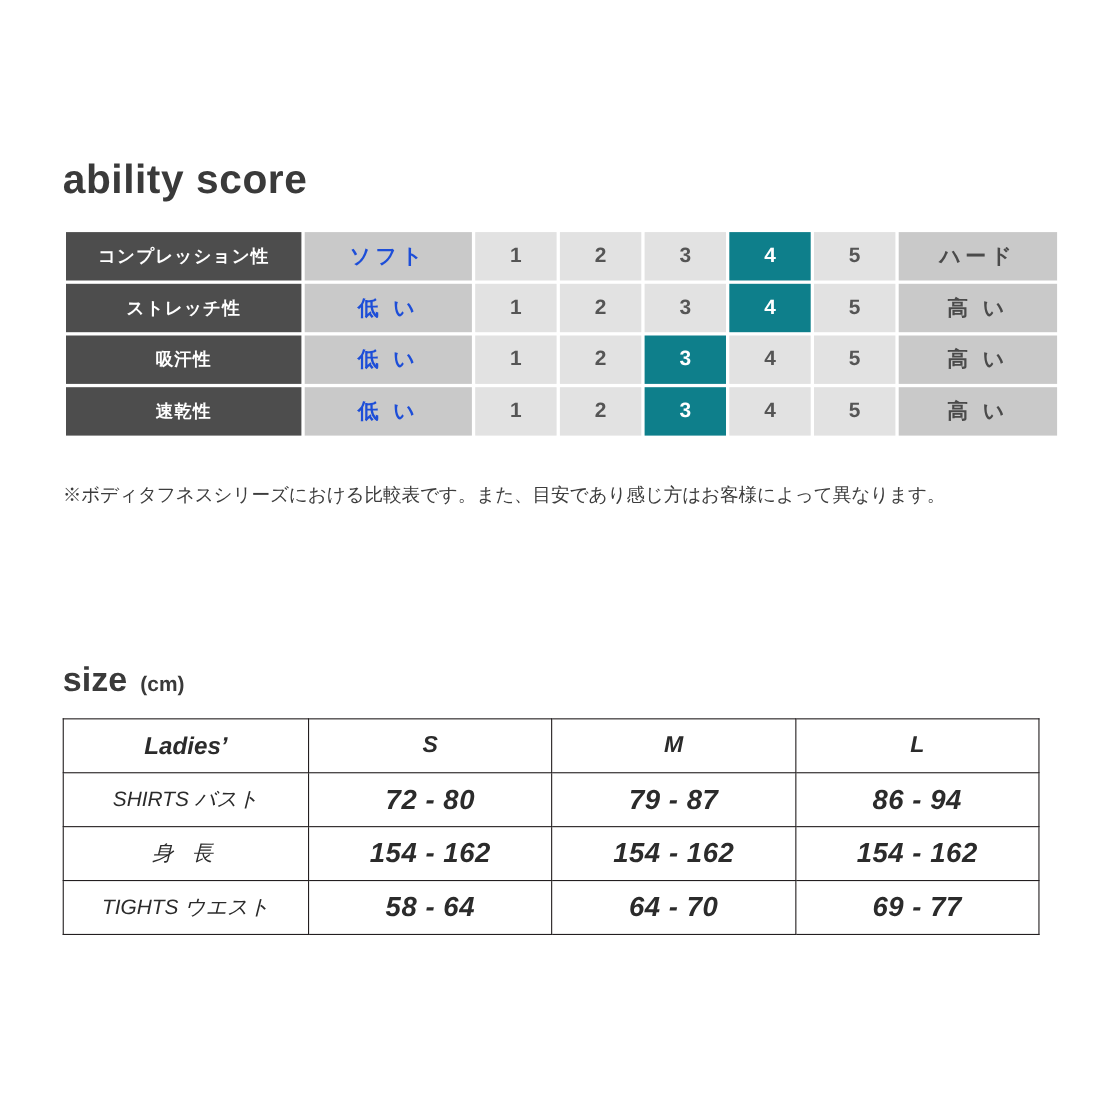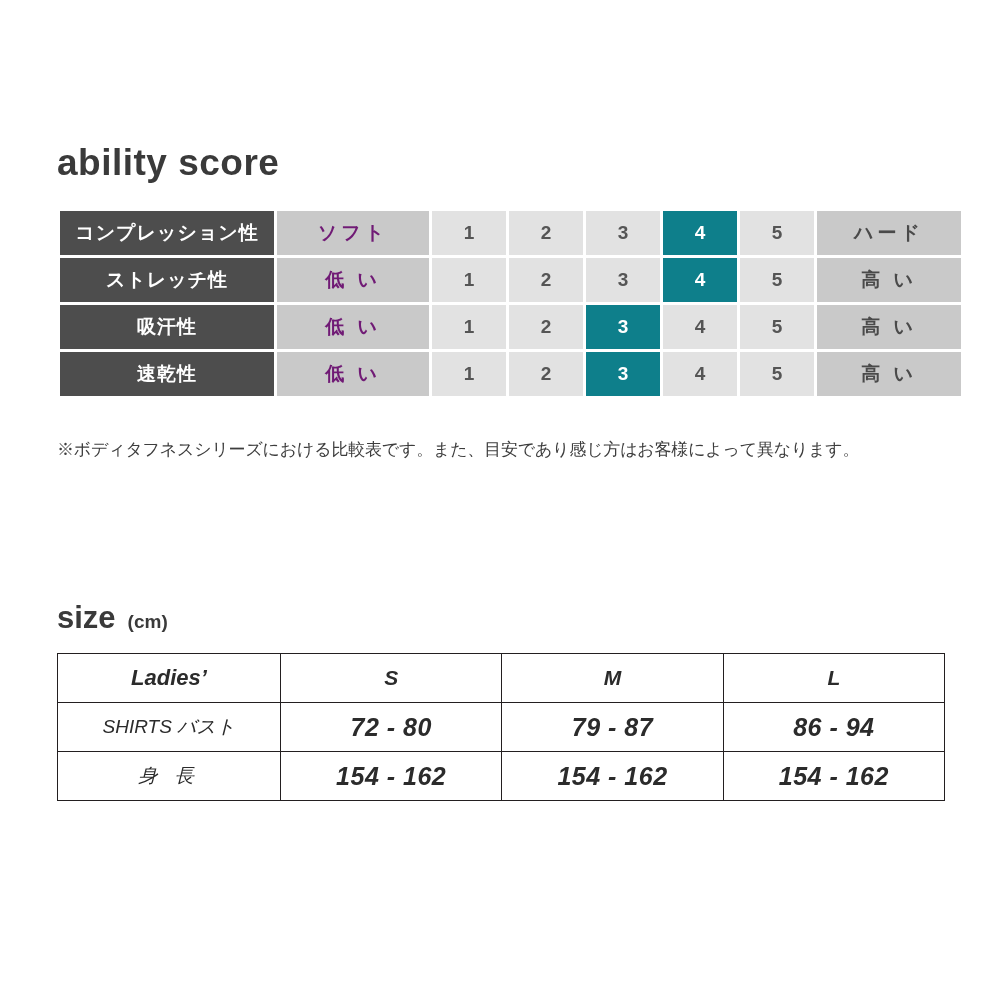--- a/index.html
+++ b/index.html
@@ -48,27 +48,27 @@
     vertical-align: middle;
     font-size: 19px;
     font-weight: bold;
     color: #555555;
     background: #e2e2e2;
     padding: 0;
   }
   .ability-table td.label {
     background: #4d4d4d;
     color: #ffffff;
-    font-size: 19px;
+    font-size: 16px;
     width: 214px;
     letter-spacing: 1px;
   }
   .ability-table td.low {
     background: #c9c9c9;
-    color: #701a75;
+    color: #1d4ed8;
     width: 152px;
     letter-spacing: 4px;
   }
   .ability-table td.high {
     background: #c9c9c9;
     color: #4a4a4a;
     width: 144px;
     letter-spacing: 4px;
   }
   .ability-table td.num {
@@ -218,16 +218,22 @@
         <td class="val">72 - 80</td>
         <td class="val">79 - 87</td>
         <td class="val">86 - 94</td>
       </tr>
       <tr>
         <td class="rowhead spaced">身 長</td>
         <td class="val">154 - 162</td>
         <td class="val">154 - 162</td>
         <td class="val">154 - 162</td>
       </tr>
+      <tr>
+        <td class="rowhead">TIGHTS ウエスト</td>
+        <td class="val">58 - 64</td>
+        <td class="val">64 - 70</td>
+        <td class="val">69 - 77</td>
+      </tr>
     </tbody>
   </table>
 
 </div>
 
 </body></html>

